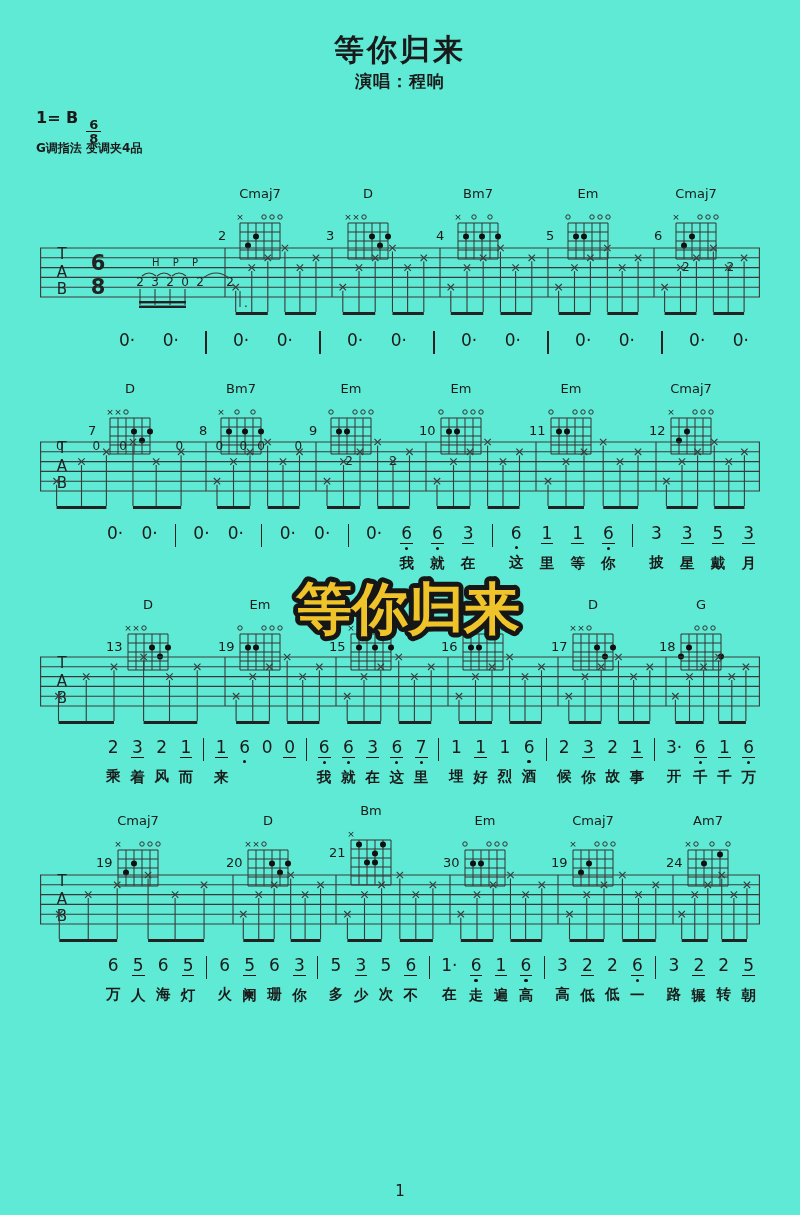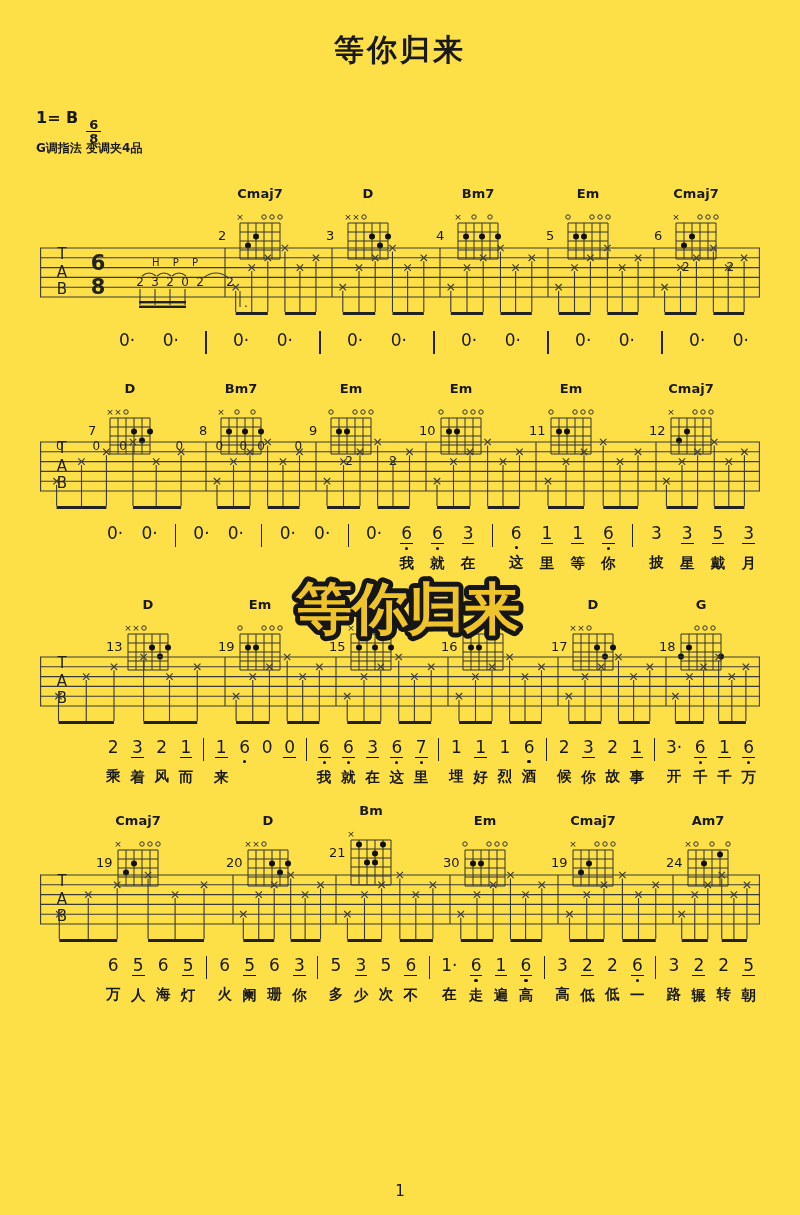--- a/index.html
+++ b/index.html
@@ -1,36 +1,36 @@
 <!DOCTYPE html>
 <html><head>
 <meta charset="utf-8">
 <style>
   html,body{margin:0;padding:0;background:#e8e8e8}
-  #page{position:relative;width:800px;height:1215px;background:#fde047;margin:0 auto;
+  #page{position:relative;width:800px;height:1215px;background:#5eead4;margin:0 auto;
         font-family:"DejaVu Sans",sans-serif;color:#1a1a1a;overflow:hidden}
   .title{position:absolute;top:30px;left:0;width:100%;text-align:center;
          font-size:30px;font-weight:bold;letter-spacing:3px}
   .subtitle{top:70px;font-size:17px;letter-spacing:1px}
   .keyinfo{position:absolute;left:36px;top:108px;font-size:16px;font-weight:bold}
   .frac{display:inline-flex;flex-direction:column;align-items:center;vertical-align:-6px;
         margin-left:8px;font-size:13px;line-height:13px;font-weight:bold}
   .fnum{border-bottom:1.5px solid #111;padding:0 3px}
   .tuning{position:absolute;left:36px;top:140px;font-size:12px;font-weight:bold}
   .chordrow{position:absolute;left:0;width:800px;height:56px}
   .staffwrap{position:absolute;left:40px;width:720px;height:86px}
   .mel{position:absolute;left:106px;width:650px;display:flex;
        justify-content:space-between;align-items:flex-start}
   .cr1{top:186px}.sf1{top:243px}.ml1{top:330px;left:118px;width:632px}
   .cr2{top:381px}.sf2{top:437px}.ml2{top:523px}
   .cr3{top:597px}.sf3{top:652px}.ml3{top:737px}
   .cr4{top:813px}.sf4{top:870px}.ml4{top:955px}
   .chord{position:absolute;top:0;width:46px;text-align:center}
   .chord.tall{top:-10px}
-  .cname{font-size:13px;font-weight:bold;height:15px;line-height:15px;white-space:nowrap}
+  .cname{font-size:13px;font-weight:normal;height:15px;line-height:15px;white-space:nowrap}
   .mnum{position:absolute;left:-19px;top:42px;font-size:13px}
   .cgrid line{stroke:#333;stroke-width:1}
   .cgrid .oc{fill:none;stroke:#333;stroke-width:1}
   .cgrid .mk{font-size:9px;text-anchor:middle;fill:#222}
   .staff line,.staff path{stroke:#3a3a3a;stroke-width:1.1;fill:none}
   .staff text{fill:#222;font-family:"DejaVu Sans",sans-serif}
   .clef{font-family:"DejaVu Serif",serif;font-size:15px;text-anchor:middle}
   .ts{font-size:21px;font-weight:bold;text-anchor:middle}
   .tech{font-size:10px;letter-spacing:5px}
   .intro{font-size:12px;text-anchor:middle}
@@ -43,20 +43,21 @@
   .lyr{font-size:14.5px;margin-top:4px;white-space:nowrap;font-weight:bold}
   .bar{width:1.2px;height:23px;background:#222;margin-top:1px}
   #overlay{position:absolute;left:270px;top:564px;width:276px;height:86px}
   .pageno{position:absolute;top:1182px;left:0;width:100%;text-align:center;font-size:15px}
 </style>
 </head>
 <body>
 
 <div id="page">
   <div class="title">等你归来</div>
+  <div class="title subtitle">演唱：程响</div>
   <div class="keyinfo"><span>1= B</span><span class="frac">
         <span class="fnum">6</span>
         <span>8</span>
       </span></div>
   <div class="tuning">G调指法 变调夹4品</div>
 
   <div class="chordrow cr1">
       <div class="chord" style="left: 237px;"><div class="cname">Cmaj7</div><svg class="cgrid" width="46" height="62">
           <text x="3" y="19" class="mk">×</text>
           <circle cx="27" cy="16" r="2.2" class="oc"></circle>

